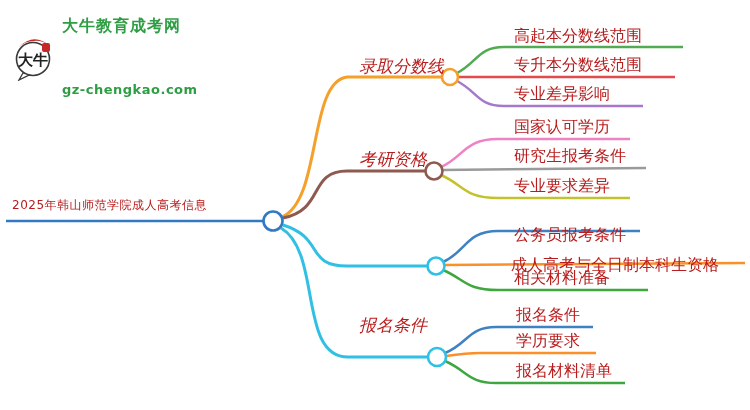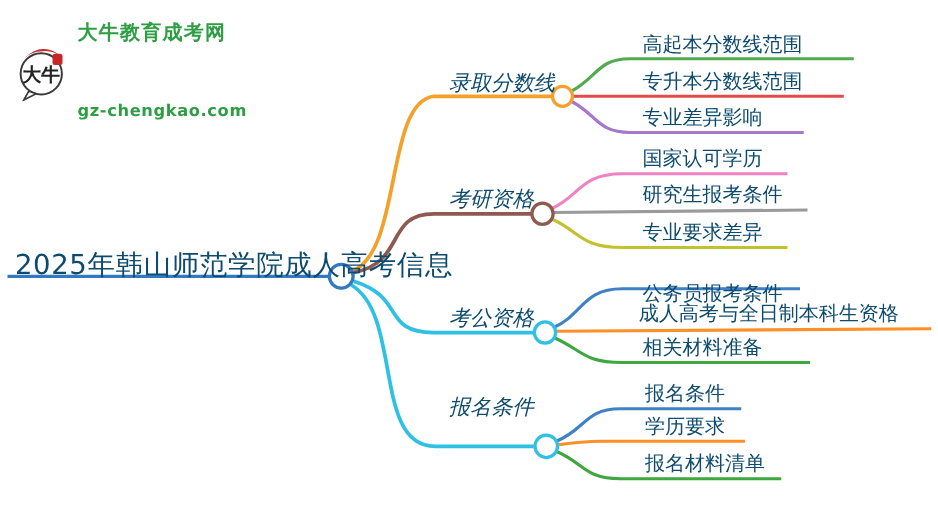--- a/index.html
+++ b/index.html
@@ -2,24 +2,24 @@
 <html><head>
 <meta charset="utf-8">
 <style>
   html,body{margin:0;padding:0;background:#ffffff;}
   .stage{
     position:relative;width:750px;height:410px;background:#ffffff;overflow:hidden;
     font-family:"DejaVu Sans","Liberation Sans",sans-serif;
   }
   .connectors{position:absolute;left:0;top:0;width:750px;height:410px;}
   .label{
-    position:absolute;color:#0c4a6e;white-space:nowrap;
+    position:absolute;color:#b91c1c;white-space:nowrap;
     font-family:"DejaVu Sans","Liberation Sans",sans-serif;
   }
-  .root-label{font-size:22px;letter-spacing:.5px;}
+  .root-label{font-size:12px;letter-spacing:.5px;}
   .branch-label{font-size:17px;font-style:italic;}
   .child-label{font-size:16px;}
   
   .logo{position:absolute;left:13px;top:15px;display:flex;align-items:center;gap:7px;}
   .logo-title{font-size:16px;font-weight:bold;color:#2e9e44;letter-spacing:1px;line-height:22px;}
   .logo-domain{font-size:13px;font-weight:bold;color:#2e9e44;letter-spacing:.5px;line-height:16px;margin-top:45px;}
 </style>
 </head>
 <body>
 
@@ -77,32 +77,31 @@
       <circle cx="437" cy="357" r="9" fill="#ffffff" stroke-width="2.6" stroke="#2fc0e4"></circle>
     </g>
 
     <circle cx="273" cy="221" r="9.5" fill="#ffffff" stroke-width="2.6" stroke="#3279c2"></circle>
   </svg>
 
   <div class="label root-label" style="left:12px;top:197px;">2025年韩山师范学院成人高考信息</div>
 
   <div class="label branch-label" style="left:359px;top:55px;">录取分数线</div>
   <div class="label branch-label" style="left:359px;top:148px;">考研资格</div>
-  <div class="label branch-label" style="left:359px;top:243px;">考公资格</div>
   <div class="label branch-label" style="left:359px;top:314px;">报名条件</div>
 
   <div class="label child-label" style="left:514px;top:26px;">高起本分数线范围</div>
   <div class="label child-label" style="left:514px;top:55px;">专升本分数线范围</div>
   <div class="label child-label" style="left:514px;top:84px;">专业差异影响</div>
 
   <div class="label child-label" style="left:514px;top:117px;">国家认可学历</div>
   <div class="label child-label" style="left:514px;top:176px;">专业要求差异</div>
   <div class="label child-label" style="left:514px;top:146px;">研究生报考条件</div>
 
   <div class="label child-label" style="left:514px;top:209px;margin-top:16px;">公务员报考条件</div>
-  <div class="label child-label" style="left:511px;top:241px;">成人高考与全日制本科生资格</div>
+  <div class="label child-label" style="left:511px;top:255px;">成人高考与全日制本科生资格</div>
   <div class="label child-label" style="left:514px;top:268px;">相关材料准备</div>
 
   <div class="label child-label" style="left:516px;top:305px;">报名条件</div>
   <div class="label child-label" style="left:516px;top:331px;">学历要求</div>
   <div class="label child-label" style="left:516px;top:361px;">报名材料清单</div>
 
 </div>
 
 </body></html>

